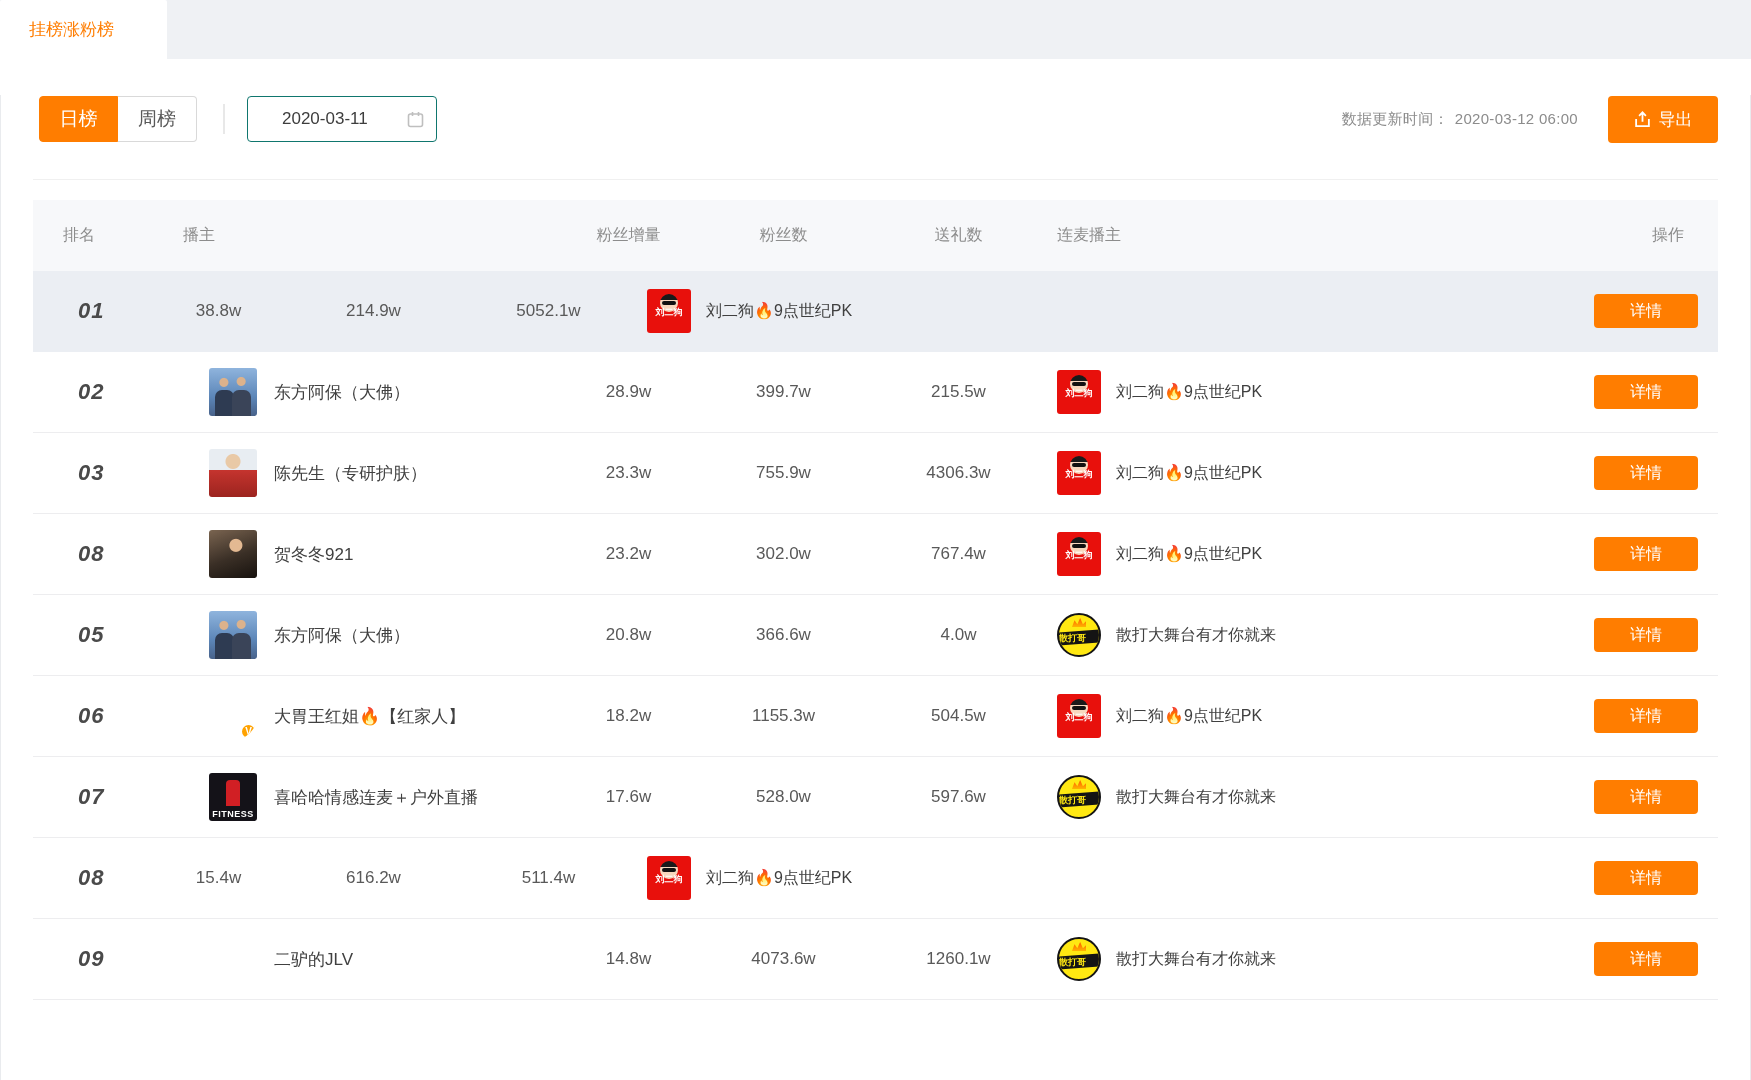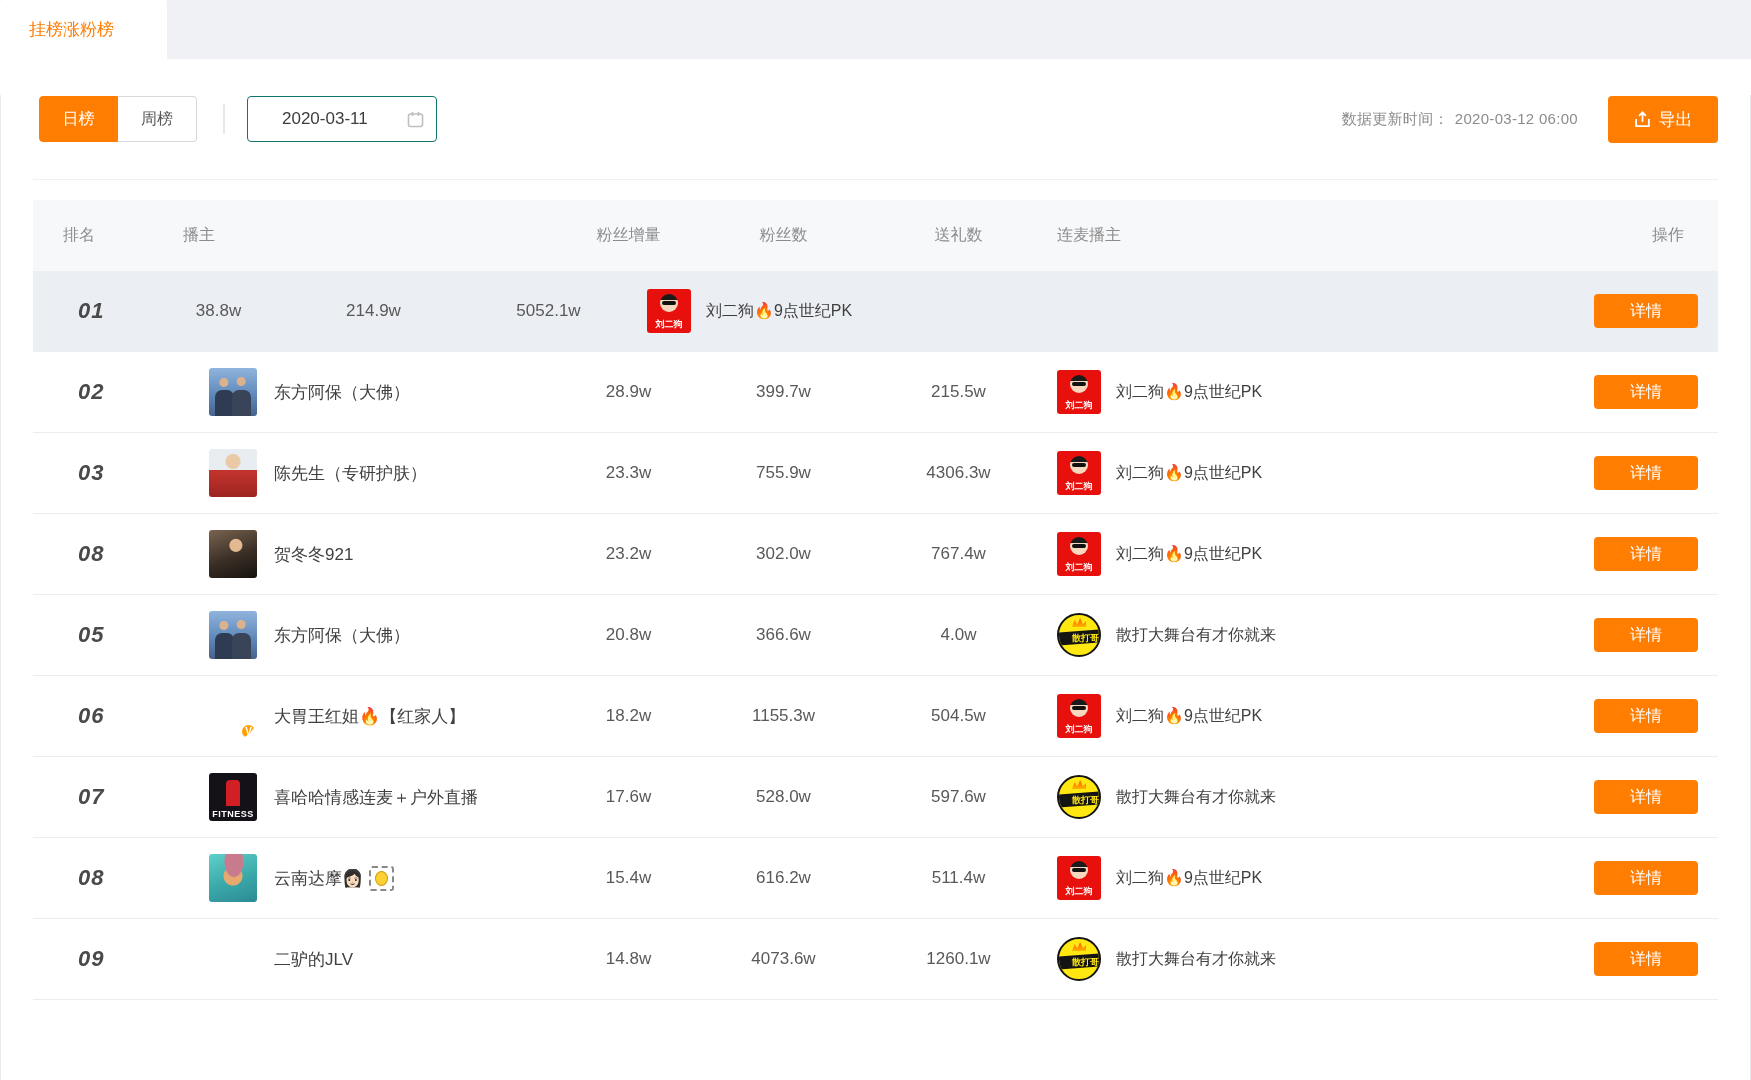--- a/index.html
+++ b/index.html
@@ -10,21 +10,21 @@
   .tab-strip { height:59px; background:#eff1f4; display:flex; align-items:stretch; }
   .tab { width:167px; background:#fff; display:flex; align-items:center;
          padding-left:29px; font-size:17px; color:#ff7d00; border-radius:2px 2px 0 0; }
 
   
   .panel { height:1021px; background:#fff; border-left:1px solid #e9ebee; border-right:1px solid #e9ebee; }
 
   
   .filter-bar { display:flex; align-items:center; height:48px; margin:36px 32px 0 38px; }
   .seg { display:flex; }
-  .seg-btn { height:46px; width:79px; font-size:16px; display:flex; align-items:center; justify-content:center; cursor:pointer; }
+  .seg-btn { height:46px; width:79px; font-size:19px; display:flex; align-items:center; justify-content:center; cursor:pointer; }
   .seg-btn--active { background:#ff7d00; color:#fff; border-radius:4px 0 0 4px; border:1px solid #ff7d00; }
   .seg-btn--idle { background:#fff; color:#595959; border:1px solid #d9d9d9; border-left:none; border-radius:0 4px 4px 0; }
   .vsep { width:2px; height:30px; background:#e8e8e8; margin:0 22px 0 26px; }
   .date-box { position:relative; width:190px; height:46px; }
   .date-input { width:190px; height:46px; border:1px solid #0f766e; border-radius:4px;
                 padding:0 40px 0 34px; font-size:17px; color:#3d3d3d; background:#fff; outline:none;
                 font-family:"Liberation Sans","DejaVu Sans",sans-serif; }
   .cal-icon { position:absolute; right:13px; top:15px; width:17px; height:17px; cursor:pointer; }
 
   .filter-right { margin-left:auto; display:flex; align-items:center; }
@@ -108,30 +108,30 @@
   .box-emoji::after { content:""; position:absolute; left:4px; right:4px; top:3px; bottom:3px;
                background:#ffcf33; border:1px solid #c9a10a; border-radius:50%; }
 
   
   .co-avatar { width:44px; height:44px; flex:none; position:relative; overflow:hidden; }
   .co-avatar--liuergou { background:#e8100c; border-radius:3px; }
   .co-avatar--liuergou::before { content:""; position:absolute; top:5px; left:13px; width:18px; height:18px;
         border-radius:50%; background:linear-gradient(180deg,#1a1a1a 0 34%, #f7d7bd 34%); }
   .co-avatar--liuergou::after { content:""; position:absolute; top:12px; left:15px; width:14px; height:4px;
         background:#111; border-radius:2px; }
-  .co-avatar--liuergou .co-avatar-label { position:absolute; bottom:2px; width:100%; text-align:center;
+  .co-avatar--liuergou .co-avatar-label { position:absolute; bottom:14px; width:100%; text-align:center;
         color:#fff; font-size:9px; font-weight:bold; }
   .co-avatar--sanda { background:#ffe812; border-radius:50%; border:2px solid #141414; }
   .co-avatar--sanda::before { content:""; position:absolute; left:0; right:0; top:16px; height:13px;
         background:#141414; transform:skewY(-4deg); }
   .co-avatar--sanda::after { content:""; position:absolute; top:3px; left:50%; margin-left:-7px; width:14px; height:9px;
         background:linear-gradient(180deg,#ff5a00,#ffb400);
         clip-path:polygon(0 100%,18% 25%,38% 70%,58% 0,78% 70%,100% 35%,100% 100%); }
-  .co-avatar--sanda .co-avatar-label { position:absolute; top:17px; width:100%; text-align:right;
-        color:#ffe812; font-size:9px; font-weight:bold; z-index:1;padding-left:8px; }
+  .co-avatar--sanda .co-avatar-label { position:absolute; top:17px; width:100%; text-align:left;
+        color:#ffe812; font-size:9px; font-weight:bold; z-index:1; }
 </style>
 </head>
 <body>
 
 <div class="tab-strip">
   <div class="tab">
     <span>挂榜涨粉榜</span>
   </div>
 </div>
 
@@ -345,30 +345,20 @@
       </span>
       <span class="co-name">散打大舞台有才你就来</span>
     </div>
     <div class="col-action">
       <button class="detail-btn">详情</button>
     </div>
   </div>
 
   <div class="trow">
     <div class="col-rank"><span class="rank">08</span></div>
-    <div class="col-broadcaster">
-      <span class="avatar avatar--yunnan">
-        
-        
-      </span>
-      <span class="bname">
-        <span>云南达摩👩🏻</span>
-        <span class="box-emoji"></span>
-      </span>
-    </div>
     <div class="col-gain num">15.4w</div>
     <div class="col-total num">616.2w</div>
     <div class="col-gifts num">511.4w</div>
     <div class="col-co">
       <span class="co-avatar co-avatar--liuergou">
         <span class="co-avatar-label">刘二狗</span>
       </span>
       <span class="co-name">刘二狗🔥9点世纪PK</span>
     </div>
     <div class="col-action">

